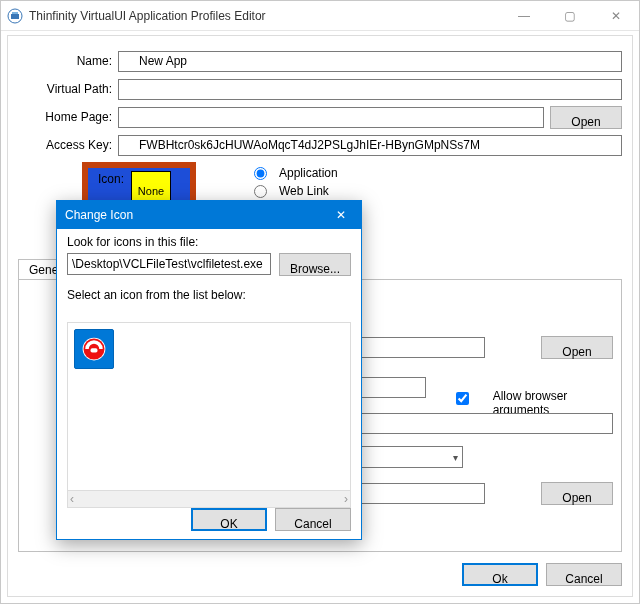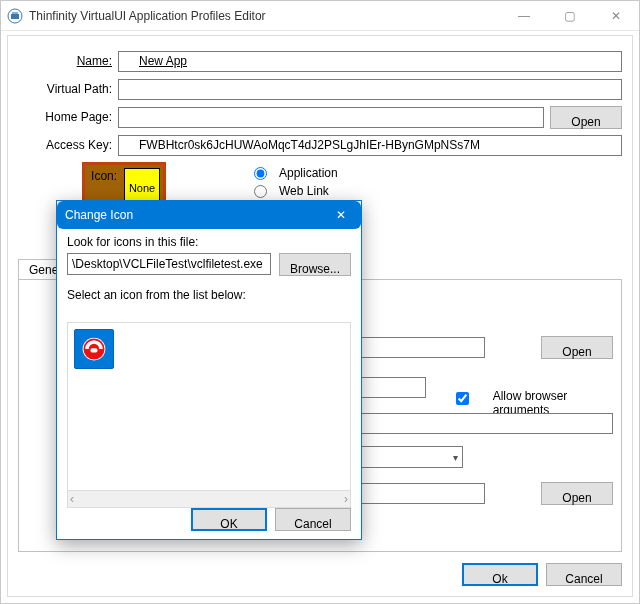--- a/index.html
+++ b/index.html
@@ -28,21 +28,21 @@
   .winbtns { display:flex; height:100%; }
   .winbtn { width:46px; display:flex; align-items:center; justify-content:center; color:#888; }
   .body { position:absolute; left:6px; top:34px; right:6px; bottom:6px; border:1px solid #dcdcdc; }
   
   .row { position:absolute; left:10px; right:10px; height:22px; display:flex; align-items:center; }
   .row label.lbl { width:100px; text-align:right; padding-right:6px; }
   .row input[type=text] { flex:1; height:21px; border:1px solid #7a7a7a; padding:0 20px; font:inherit; background:#fff; }
   .btn { height:23px; min-width:72px; border:1px solid #adadad; background:#e1e1e1; font:inherit; padding:8px 8px; cursor:default; }
   .btn.default { border:1px solid #0078d7; box-shadow:0 0 0 1px #0078d7 inset; }
   
-  .iconbox { position:absolute; left:74px; top:126px; width:84px; height:48px; background:#a16207; border:3px solid #c2410c; display:flex; }
+  .iconbox { position:absolute; left:74px; top:126px; width:114px; height:48px; background:#1d4ed8; border:6px solid #c2410c; display:flex; }
   .iconbox .lbl { width:40px; text-align:right; padding:4px 4px 0 0; }
   .iconbox .iconimg { width:40px; height:40px; margin:3px; border:1px solid #000; background:#ffff00; display:flex; align-items:center; justify-content:center; font-size:11px; }
   .radios { position:absolute; left:246px; top:128px; }
   .radios div { display:flex; align-items:center; height:18px; gap:12px; }
   .radios input[type=radio] { margin:0; }
   
   .tabstrip { position:absolute; left:10px; top:222px; right:10px; height:22px; display:flex; align-items:flex-end; }
   .tab { border:1px solid #c0c0c0; border-bottom:none; padding:3px 10px; background:#fff; font-size:12px; }
   .tabpanel { position:absolute; left:10px; top:243px; right:10px; bottom:44px; border:1px solid #c0c0c0; background:#fff; }
   
@@ -52,21 +52,21 @@
   
   .mainbtns { position:absolute; right:10px; bottom:10px; display:flex; gap:8px; }
 
   
   .dlg {
     position:absolute; left:56px; top:200px; width:306px; height:340px;
     border:1px solid #0078d7; background:#fff;
     box-shadow:0 5px 18px rgba(0,0,0,0.35);
   }
   .dlg .dlg-titlebar {
-    height:28px; background:#0078d7; color:#fff; display:flex; align-items:center; padding:0 0 0 8px; font-size:12px;border-radius:6px;
+    height:28px; background:#0078d7; color:#fff; display:flex; align-items:center; padding:0 0 0 8px; font-size:12px;
   }
   .dlg .dlg-titlebar .title { flex:1; }
   .dlg .dlg-close { width:40px; text-align:center; font-size:12px; color:#fff; }
   .dlg .dlg-body { position:absolute; left:10px; top:34px; right:10px; bottom:40px; }
   .dlg .pathrow { display:flex; gap:8px; margin-top:4px; }
   .dlg .pathrow input { flex:1; height:22px; border:1px solid #7a7a7a; padding:0 4px; font:inherit; }
   .iconlist { margin-top:20px; border:1px solid #dcdcdc; height:186px; position:relative; overflow:hidden; background:#fff; }
   .iconlist .icon-item { position:absolute; left:6px; top:6px; width:40px; height:40px; background:#0078d7; border:1px solid #0065b8; border-radius:2px; display:flex; align-items:center; justify-content:center; }
   .iconlist .icon-item svg { width:28px; height:28px; }
   .iconlist .hscroll { position:absolute; left:0; right:0; bottom:0; height:17px; background:#f0f0f0; border-top:1px solid #dcdcdc; display:flex; justify-content:space-between; align-items:center; padding:0 2px; color:#999; }
@@ -88,21 +88,21 @@
     <div class="title">Thinfinity VirtualUI Application Profiles Editor</div>
     <div class="winbtns">
       <div class="winbtn">—</div>
       <div class="winbtn">▢</div>
       <div class="winbtn">✕</div>
     </div>
   </div>
 
   <div class="body">
 
-    <div class="row" style="top:14px;text-decoration:underline;">
+    <div class="row" style="top:14px;">
       <label class="lbl">Name:</label>
       <input type="text" value="New App" style="">
     </div>
 
     <div class="row" style="top:42px;">
       <label class="lbl">Virtual Path:</label>
       <input type="text" value="" style="">
     </div>
 
     <div class="row" style="top:70px;">

